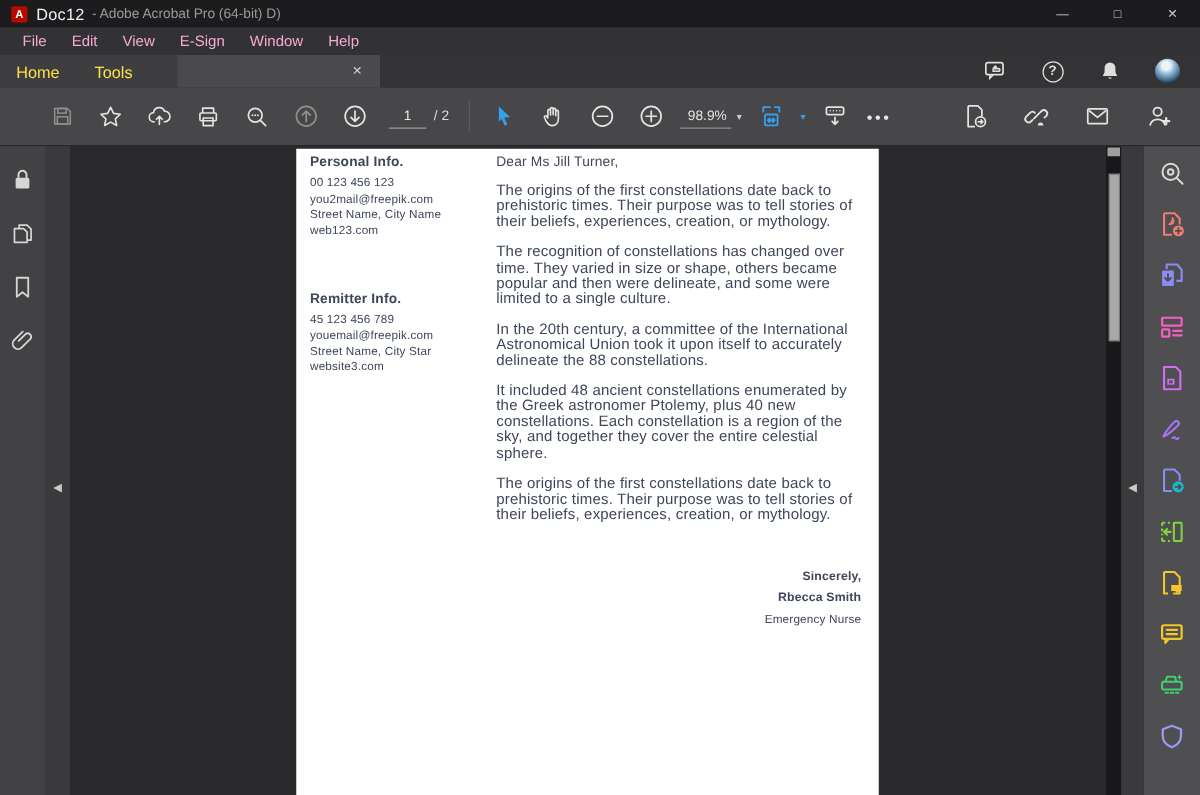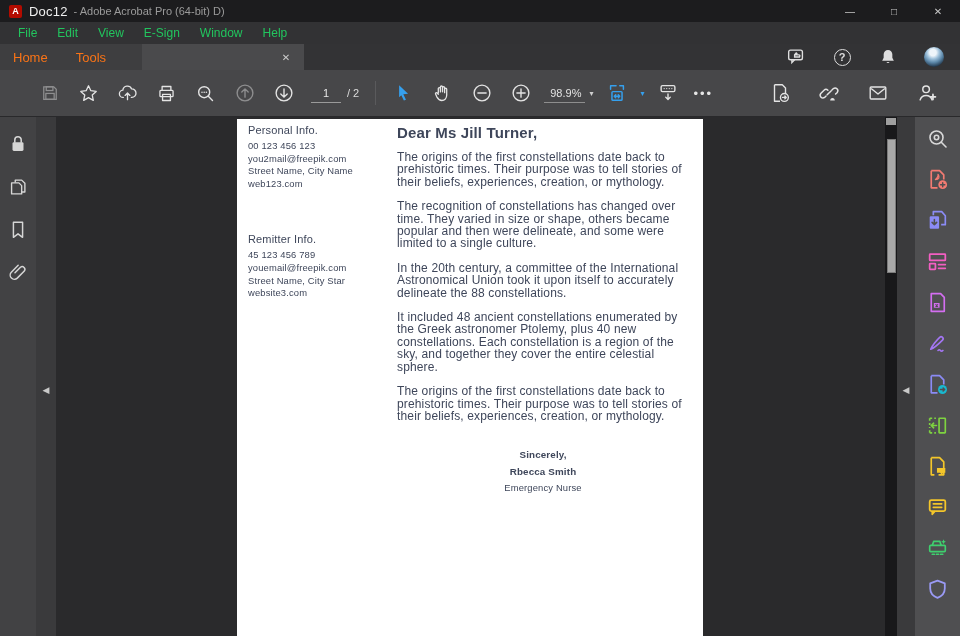--- a/index.html
+++ b/index.html
@@ -11,25 +11,25 @@
   .titlebar { height:22px; background:#1c1c1e; display:flex; align-items:center; color:#cfcfcf; font-size:12px; flex:0 0 auto; }
   .pdf-logo { width:13px; height:13px; margin:0 7px 0 9px; background:#b30b00; border-radius:2px;
               display:flex; align-items:center; justify-content:center; color:#fff; font-size:9px; font-weight:bold; }
   .doc-name { color:#f0f0f0; font-size:13px; font-weight:normal; letter-spacing:.2px; margin-right:6px; }
   .title-suffix { color:#9b9b9b; font-size:11px; }
   .win-controls { margin-left:auto; display:flex; height:100%; }
   .win-btn { width:44px; height:100%; display:flex; align-items:center; justify-content:center; color:#c8c8c8; font-size:10px; }
 
   
   .menubar { height:22px; background:#323234; display:flex; align-items:center; padding-left:8px; gap:0; flex:0 0 auto; }
-  .menu-item { color:#22c55e; font-size:12px; padding:0 10px; height:100%; display:flex; align-items:center; }
+  .menu-item { color:#f9a8d4; font-size:12px; padding:0 10px; height:100%; display:flex; align-items:center; }
 
   
   .tabbar { height:26px; background:#3e3e40; display:flex; align-items:stretch; flex:0 0 auto; position:relative; }
-  .tab-home, .tab-tools { color:#f97316; font-size:13px; display:flex; align-items:center; padding:0 14px; }
+  .tab-home, .tab-tools { color:#fde047; font-size:13px; display:flex; align-items:center; padding:0 14px; }
   .tab-home { padding-left:13px; }
   .doc-tab { width:162px; background:#4a4a4c; display:flex; align-items:center; justify-content:flex-end; padding-right:10px; margin-left:22px; }
   .doc-tab .tab-close { color:#cdcdcd; font-size:10px; padding:2px 4px; }
   .tabbar-rest { flex:1; background:#333335; display:flex; align-items:center; justify-content:flex-end; gap:22px; padding-right:14px; }
   .tb-right-icon { width:24px; height:24px; display:flex; align-items:center; justify-content:center; }
   .help-circle { width:17px; height:17px; border:1.6px solid #dedede; border-radius:50%; color:#dedede;
                  font-size:11px; font-weight:bold; display:flex; align-items:center; justify-content:center; }
   .avatar { width:20px; height:20px; border-radius:50%;
             background: radial-gradient(circle at 45% 28%, #eef5fa 0 18%, #9dc0da 35%, #5c87a8 55%, #23394e 78%, #141f2c 100%); }
 
@@ -63,26 +63,26 @@
   .scroll-thumb { position:absolute; top:22px; left:1.5px; width:9px; height:134px; background:#a9a9a9; border:1px solid #7c7c7c; }
 
   .right-rail { width:45px; background:#4f4f51; display:flex; flex-direction:column; align-items:center; padding-top:10px; gap:16px; flex:0 0 auto; }
   .right-rail .rail-btn { width:27px; height:27px; }
   .rail-spacer { flex:1; }
 
   
   .doc-text { color:#3e465a; letter-spacing:.15px; }
   .col-left { position:absolute; left:11px; top:5px; width:140px; }
   .col-right { position:absolute; left:160px; top:5px; width:300px; }
-  .info-heading { font-size:11px; font-weight:normal; margin-bottom:4px; }
+  .info-heading { font-size:11px; font-weight:bold; margin-bottom:4px; }
   .info-line { font-size:9.4px; line-height:12.6px; }
   .remitter-block { margin-top:43px; }
-  .salutation { font-size:15px; font-weight:bold; margin-bottom:10px; }
+  .salutation { font-size:11px; font-weight:normal; margin-bottom:10px; }
   .col-right p { font-size:12px; line-height:12.4px; margin-bottom:12px; }
-  .signature { margin-top:24px; text-align:center; padding-right:8px; }
+  .signature { margin-top:36px; text-align:right; padding-right:8px; }
   .sig-closing, .sig-name { font-size:9.8px; font-weight:bold; line-height:17px; }
   .sig-title { font-size:9.4px; line-height:16px; }
 
   svg { display:block; }
 </style>
 </head>
 <body>
 
 <div id="app">
 

